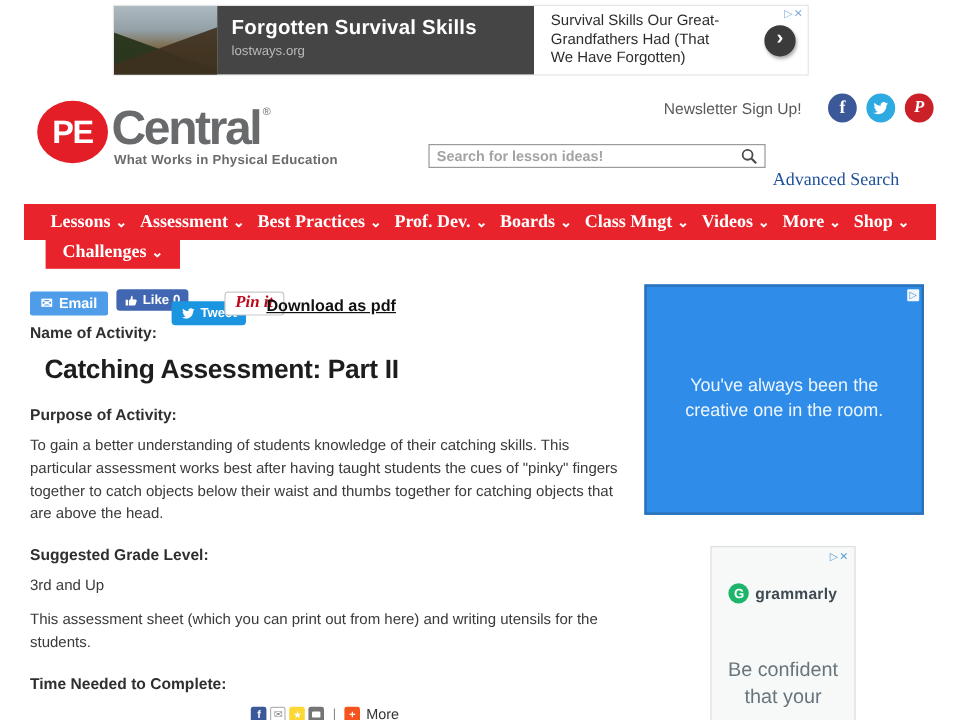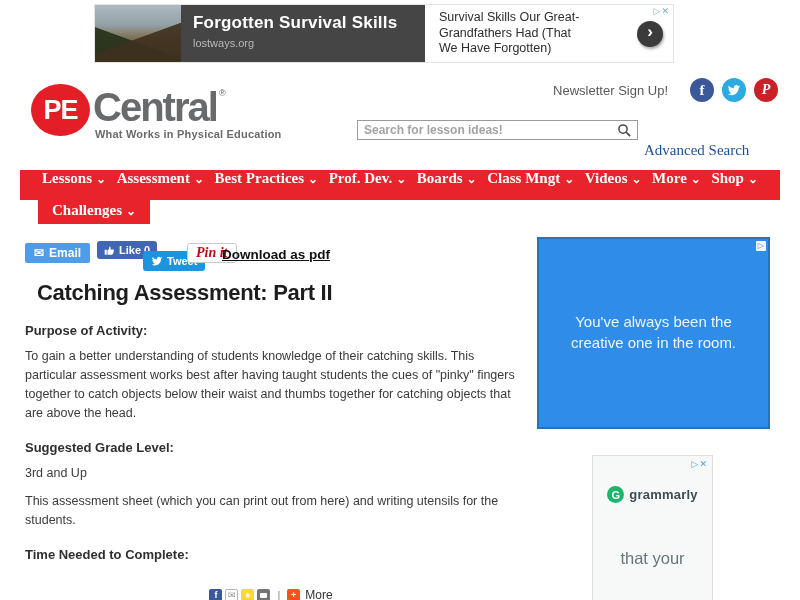--- a/index.html
+++ b/index.html
@@ -8,21 +8,21 @@
           font-family:"Liberation Sans", sans-serif; }
 
   
   .topad { position:absolute; left:95px; top:5px; width:578px; height:57px; display:flex;
            background:#fff; box-shadow:0 0 0 1px #e5e5e5; }
   .topad-photo { width:86px; height:100%;
     background:
       linear-gradient(160deg, rgba(62,48,30,0) 55%, rgba(62,48,30,.9) 56%) ,
       linear-gradient(200deg, rgba(40,52,28,0) 60%, rgba(40,52,28,.95) 61%),
       linear-gradient(180deg,#aebac1 0%,#93a0a6 35%,#7d6b4e 60%,#57513a 82%,#333d26 100%); }
-  .topad-dark { width:244px; background:#454545; color:#fff; padding:8px 0 0 12px; }
+  .topad-dark { width:264px; background:#454545; color:#fff; padding:8px 0 0 12px; }
   .topad-dark .headline { font-size:17px; font-weight:bold; letter-spacing:.2px; }
   .topad-dark .domain { font-size:11px; color:#b9b9b9; margin-top:4px; }
   .topad-white { flex:1; position:relative; display:flex; align-items:center; }
   .topad-side { width:152px; margin-left:14px; font-size:12.5px; line-height:15.5px; color:#2d2d2d; }
   .topad-circle { width:26px; height:26px; border-radius:50%; background:#3b3b3b; color:#fff;
     margin:0 10px 0 auto; display:flex; align-items:center; justify-content:center;
     font-size:17px; font-weight:bold; box-shadow:1px 2px 3px rgba(0,0,0,.35); padding-bottom:3px; }
   .adchoices { position:absolute; top:1px; right:3px; font-size:9px; color:#7fa9d2; letter-spacing:1px; }
 
   
@@ -48,21 +48,21 @@
   .search-box input { flex:1; border:none; outline:none; font-size:12px; color:#444;
     padding:0 6px; font-family:"Liberation Sans",sans-serif; background:transparent;font-weight:bold; }
   .search-box input::placeholder { color:#a3a3a3; }
   .search-btn { width:26px; height:100%; border:none; background:transparent; cursor:pointer;
     display:flex; align-items:center; justify-content:center; }
   .adv-search { position:absolute; left:644px; top:142px; font-family:"Liberation Serif",serif;
     font-size:15px; color:#1d4f9a; cursor:pointer; }
 
   
   .nav { position:absolute; left:20px; top:170px; width:760px; }
-  .nav-row1 { background:#e8232b; height:30px; display:flex; align-items:flex-start;
+  .nav-row1 { background:#e8232b; height:30px; display:flex; align-items:center;
     justify-content:space-between; padding:0 22px; }
   .nav-item { color:#fff; font-family:"Liberation Serif",serif; font-weight:bold; font-size:15px;
     cursor:pointer; white-space:nowrap; }
   .nav-item .chev { font-size:12px; margin-left:4px; }
   .nav-row2 { display:inline-block; background:#e8232b; margin-left:18px; padding:1px 14px 5px 14px; }
 
   
   .share-email { position:absolute; left:25px; top:243px; height:20px; background:#4f9ce8;
     color:#fff; font-size:12px; font-weight:bold; display:flex; align-items:center; gap:5px;
     padding:0 9px; border-radius:2px; cursor:pointer; }
@@ -197,20 +197,21 @@
       <path fill="#ffffff" d="M19 4.9c-.7.3-1.4.5-2.1.6.8-.5 1.3-1.2 1.6-2-.7.4-1.5.7-2.3.9C15.5 3.6 14.5 3 13.4 3c-2 0-3.6 1.6-3.6 3.6 0 .3 0 .6.1.8C6.9 7.3 4.3 5.9 2.5 3.8c-.3.5-.5 1.2-.5 1.8 0 1.3.6 2.4 1.6 3-.6 0-1.1-.2-1.6-.4 0 1.7 1.2 3.2 2.9 3.5-.3.1-.6.1-1 .1-.2 0-.5 0-.7-.1.5 1.4 1.8 2.5 3.4 2.5-1.2 1-2.8 1.6-4.5 1.6H1c1.6 1 3.5 1.6 5.5 1.6 6.6 0 10.2-5.5 10.2-10.2v-.5c.7-.4 1.3-1 1.8-1.7z"></path>
     </svg>
     <span>Tweet</span>
   </div>
   <div class="share-pinit">
     <span>Pin it</span>
   </div>
   <div class="share-download">Download as pdf</div>
 
   <div class="content">
+    <div class="label">Name of Activity:</div>
     <h1>Catching Assessment: Part II</h1>
     <div class="label">Purpose of Activity:</div>
     <div class="body">To gain a better understanding of students knowledge of their catching skills. This particular assessment works best after having taught students the cues of "pinky" fingers together to catch objects below their waist and thumbs together for catching objects that are above the head.</div>
     <div class="label">Suggested Grade Level:</div>
     <div class="body">3rd and Up</div>
     <div class="body">This assessment sheet (which you can print out from here) and writing utensils for the students.</div>
     <div class="label">Time Needed to Complete:</div>
 
   </div>
 
@@ -231,17 +232,18 @@
     <div class="blue-ad-text">You've always been the creative one in the room.</div>
   </div>
 
   <div class="gram-ad">
     <div class="gram-adchoices">▷✕</div>
     <div class="gram-logo">
       <span class="gram-g">G</span>
       <span class="gram-brand">grammarly</span>
     </div>
     <div class="gram-lines">
+      <div>Be confident</div>
       <div>that your</div>
     </div>
   </div>
 
 </div>
 
 </body></html>

